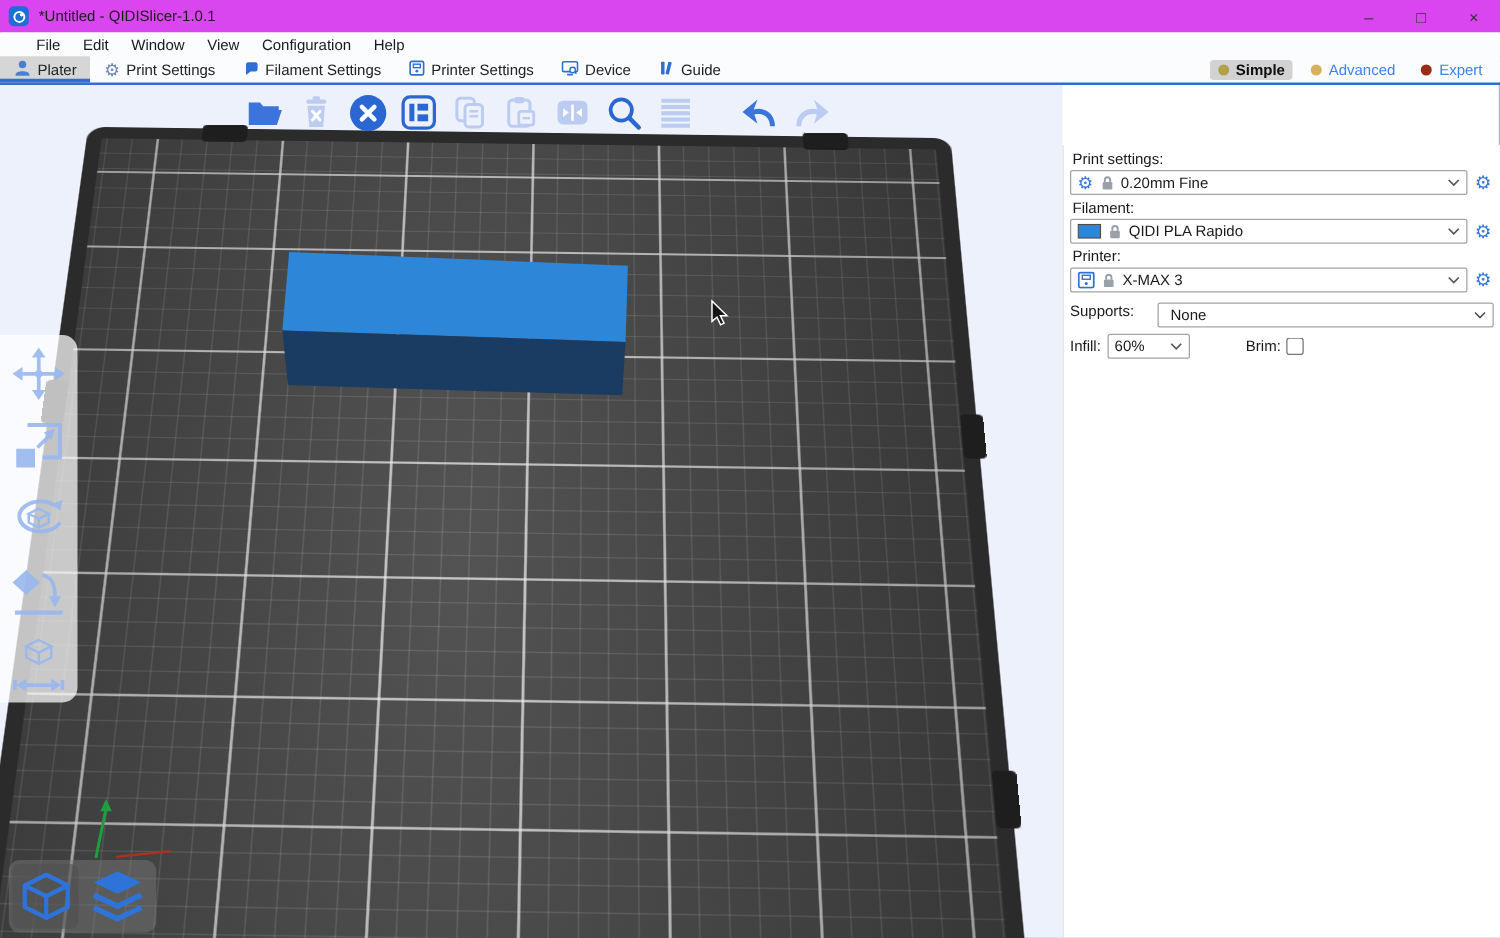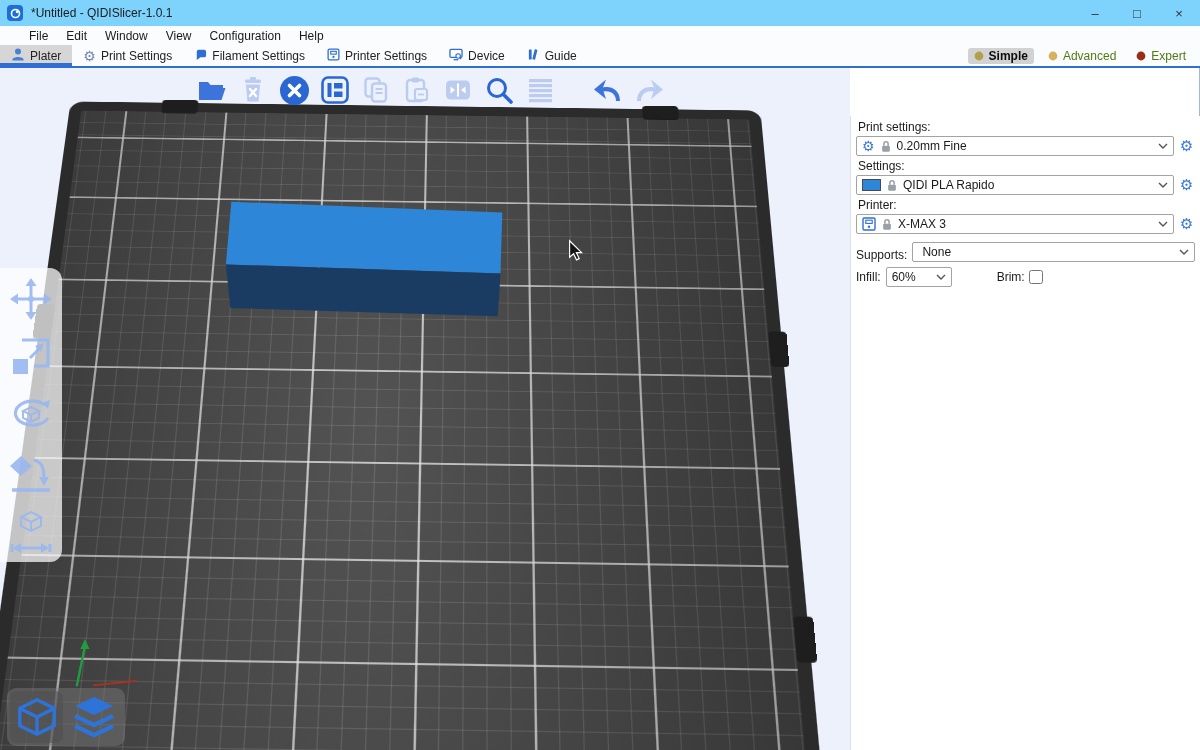--- a/index.html
+++ b/index.html
@@ -4,34 +4,34 @@
 <style>
   * { box-sizing: border-box; margin: 0; padding: 0; }
   html,body { width:1200px; height:750px; overflow:hidden; }
   body {
     font-family: "Liberation Sans", sans-serif;
     position: relative;
     background:#fff;
     box-shadow: inset 0 0 0 1px rgba(45,95,200,.45);
   }
   
-  .titlebar { height:26px; background:#7dd3fc; display:flex; align-items:center; padding-left:7px;justify-content:space-between; }
+  .titlebar { height:26px; background:#d946ef; display:flex; align-items:center; padding-left:7px;justify-content:space-between; }
   .appicon { width:16px; height:16px; border-radius:4px; background:#1b6fd6; display:flex; align-items:center; justify-content:center; }
   .title-text { font-size:12px; color:#1b1b1b; margin-left:8px; }
   .wincontrols { margin-left:auto; display:flex; height:26px; }
   .winbtn { width:42px; display:flex; align-items:center; justify-content:center; font-size:13px; color:#333; }
   
   .menubar { height:19px; background:#fbfcfe; display:flex; align-items:center; padding-left:20px; }
   .menuitem { font-size:12px; color:#1a1a1a; padding:0 9px; }
   
   .tabbar { height:21px; background:#fbfcfe; display:flex; align-items:stretch; }
   .tab { display:flex; align-items:center; gap:5px; padding:0 11px; font-size:12px; color:#222; }
   .tab.active { background:#d6d6d6; box-shadow: inset 0 -3px 0 #2f6ed3; }
   .modes { margin-left:auto; display:flex; align-items:center; gap:8px; padding-right:8px; }
-  .mode { display:flex; align-items:center; gap:5px; font-size:12px; color:#4d7c0f; padding:1px 6px; border-radius:3px; }
+  .mode { display:flex; align-items:center; gap:5px; font-size:12px; color:#3b82f6; padding:1px 6px; border-radius:3px; }
   .mode.active { background:#d2d2d2; font-weight:700; color:#0d0d0d; }
   .accentline { position:absolute; top:66px; left:0; width:1200px; height:2px; background:#2f6ed3; z-index:50; }
   
   .main { position:absolute; top:68px; left:0; width:1200px; height:682px; display:flex; }
   .viewport { position:relative; width:850px; height:682px; background:#edf1fb; overflow:hidden; }
   
   .plate {
     position:absolute; top:38px; left:70px; width:690px; height:1400px;
     transform-origin:50% 0; transform: perspective(2600px) rotateX(41deg) rotateZ(1deg);
     background-color:#464646;
@@ -68,21 +68,21 @@
   .vtbtn { width:53px; height:52px; display:flex; align-items:center; justify-content:center; border-radius:7px; }
   .vtbtn.active { background:rgba(78,78,78,.55); }
   
   .sidebar { position:relative; width:350px; height:682px; background:#fff; border-left:1px solid #dce0e8; padding:2px 5px 0 5px; font-size:12px; color:#1a1a1a;margin-top:48px; }
   .sb-label { font-size:12px; margin:2px 0 2px 2px; }
   .combo-row { display:flex; align-items:center; gap:4px; margin-bottom:3px; }
   .combo { flex:1; height:20px; border:1px solid #a3a3a3; border-radius:2px; background:#fff;
     display:flex; align-items:center; gap:5px; padding:0 5px; font-size:12px; }
   .combo .chev { margin-left:auto; }
   .gearbtn { width:17px; height:17px; display:flex; align-items:center; justify-content:center; font-size:15px; color:#3a78d8; }
-  .row2 { display:flex; align-items:flex-end; margin-top:8px; gap:5px; }
+  .row2 { display:flex; align-items:flex-start; margin-top:8px; gap:19px; }
   .row3 { display:flex; align-items:center; margin-top:5px; gap:5px; }
   .combo.supports { flex:1; }
   .combo.infill { flex:0 0 66px; }
   .brimwrap { display:flex; align-items:flex-end; gap:4px; margin-left:40px; }
   .brimwrap input { width:14px; height:14px; accent-color:#fff; }
   .slice-btn { position:absolute; left:1px; bottom:0; width:348px; height:32px; background:#b7cdf2;
     border:none; font-family:"Liberation Sans",sans-serif; font-size:13px; font-weight:700; color:#16294e;
     display:flex; align-items:center; justify-content:center; }
   .gear-glyph { font-size:14px; line-height:1; }
 </style>
@@ -385,21 +385,21 @@
             <path d="M4.5 6.5 V4.5 a2.5 2.5 0 0 1 5 0 V6.5" fill="none" stroke="#9aa0a8" stroke-width="1.8"></path>
           </svg>
         <span>0.20mm Fine</span>
         <svg class="chev" width="10" height="6" viewBox="0 0 10 6">
             <polyline points="1,1 5,5 9,1" fill="none" stroke="#555" stroke-width="1.4"></polyline>
           </svg>
       </div>
       <div class="gearbtn">⚙</div>
     </div>
 
-    <div class="sb-label">Settings:</div>
+    <div class="sb-label">Filament:</div>
     <div class="combo-row">
       <div class="combo">
         <svg width="19" height="12" viewBox="0 0 19 12">
             <rect x="0.5" y="0.5" width="18" height="11" stroke="#4a4a4a" fill="#2e86d9"></rect>
           </svg>
         <svg width="12" height="13" viewBox="0 0 14 15">
             <rect x="2.5" y="6.5" width="9" height="7" rx="1.2" fill="#9aa0a8"></rect>
             <path d="M4.5 6.5 V4.5 a2.5 2.5 0 0 1 5 0 V6.5" fill="none" stroke="#9aa0a8" stroke-width="1.8"></path>
           </svg>
         <span>QIDI PLA Rapido</span>

